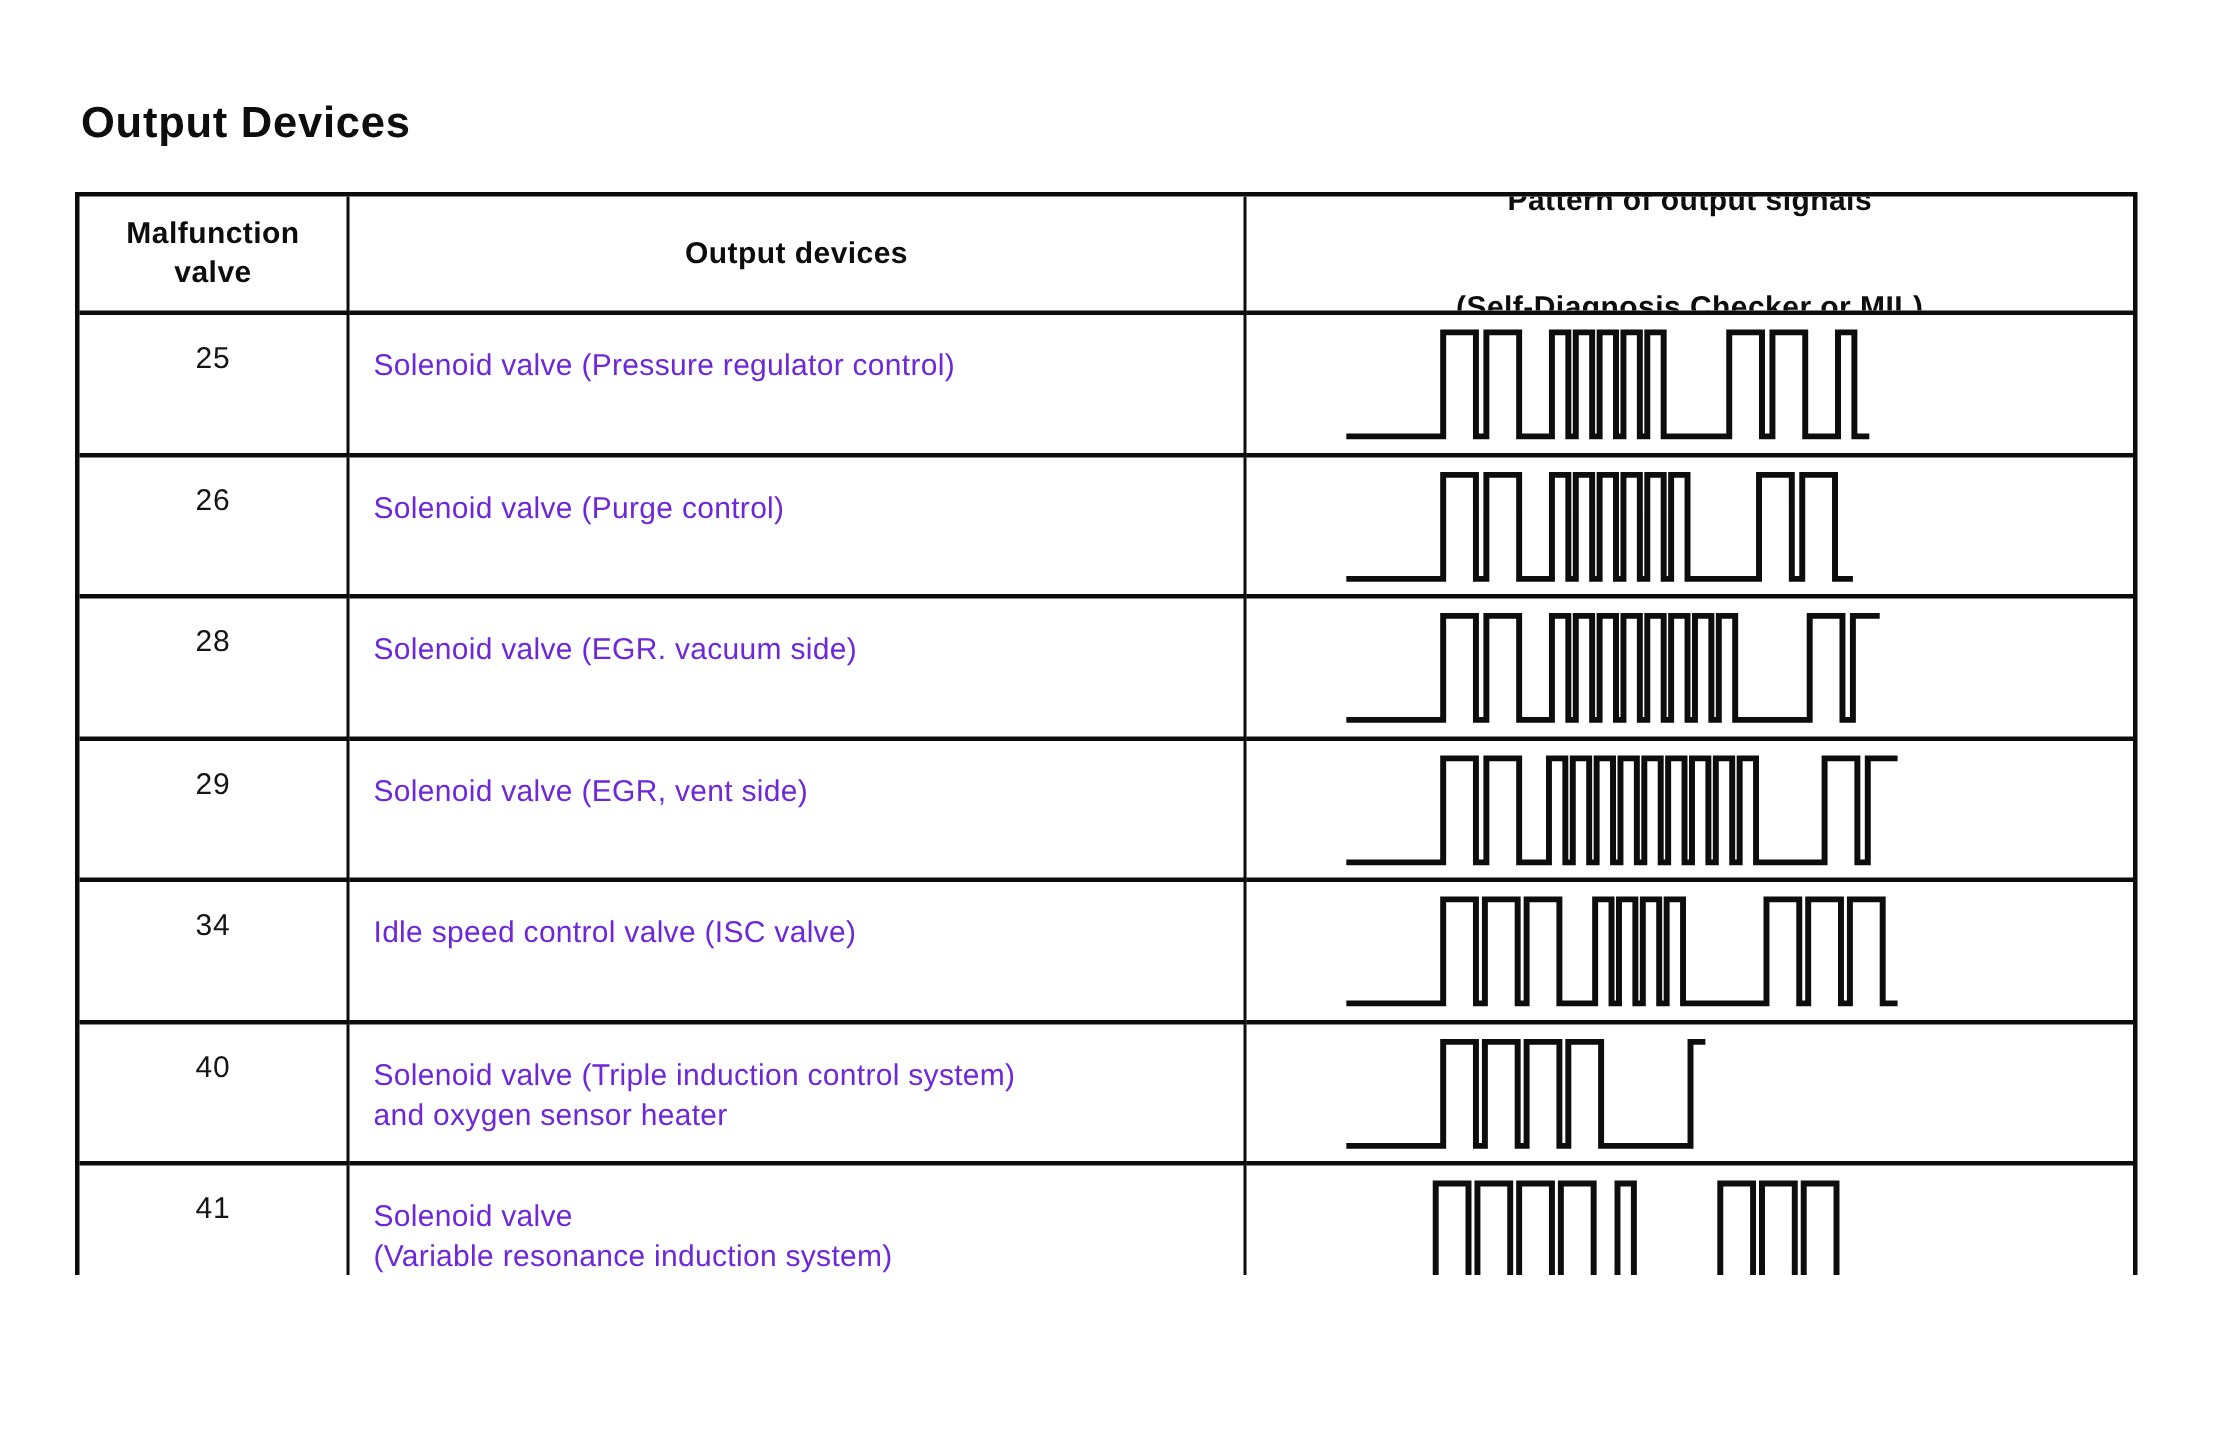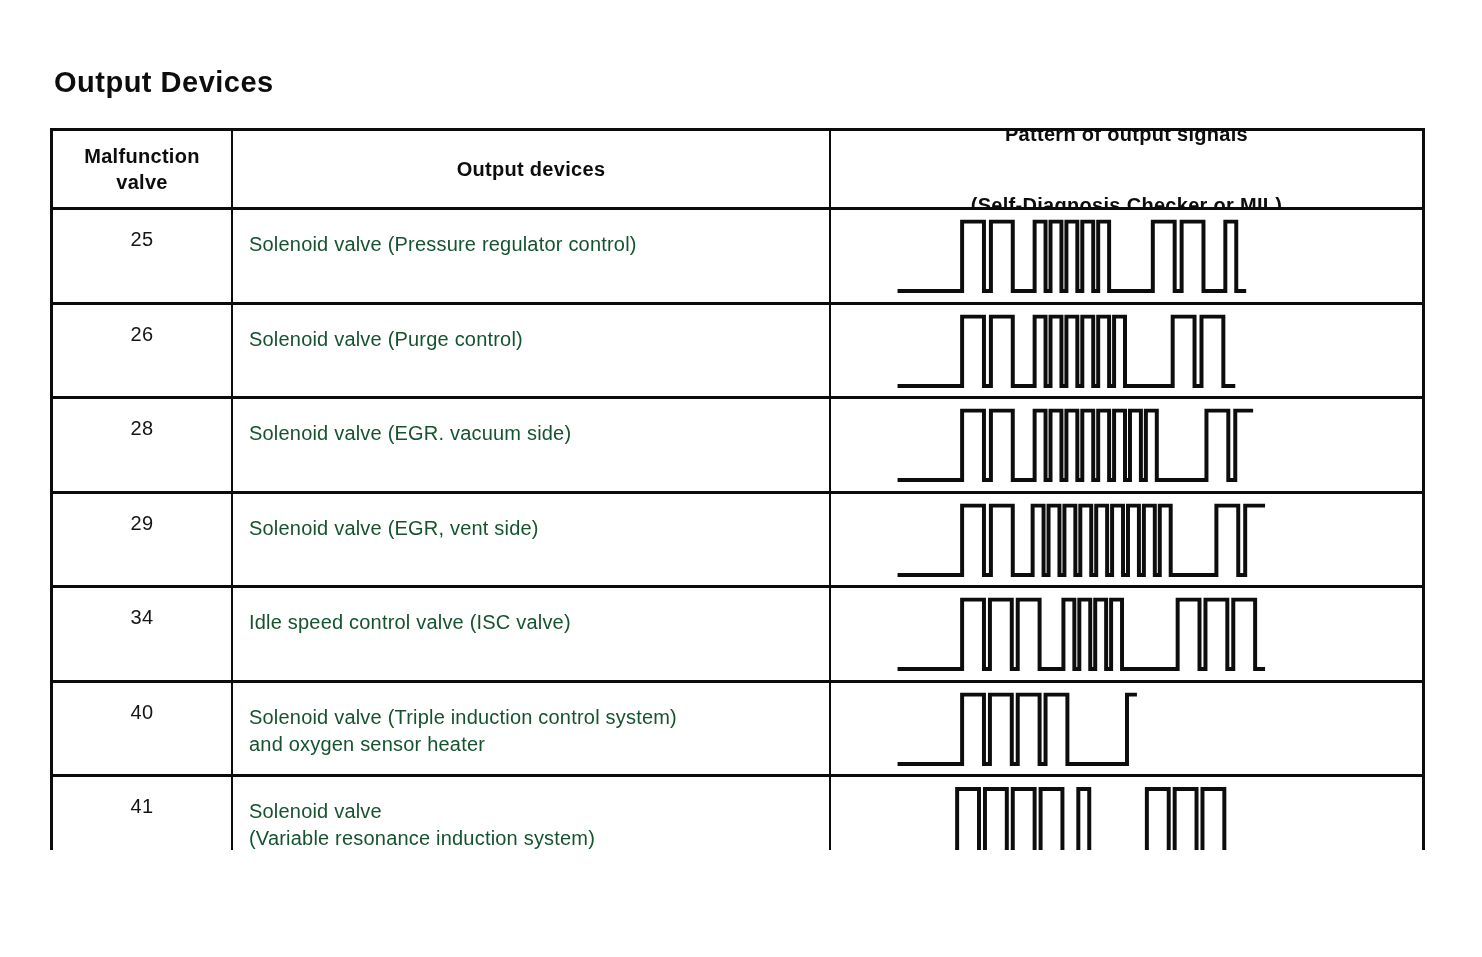--- a/index.html
+++ b/index.html
@@ -62,21 +62,21 @@
     letter-spacing: 0.5px;
     text-align: center;
     padding-top: 18px;
     color: #151515;
   }
   .dev-cell {
     padding: 21px 14px 12px 16px;
     font-size: 20px;
     line-height: 27px;
     letter-spacing: 0.2px;
-    color: #14532d;
+    color: #6d28d9;
   }
   .wave-cell { position: relative; }
   .wave-cell svg { display: block; width: 100%; height: 100%; }
 </style>
 </head>
 <body>
 
 <div class="page">
 
   <div class="doc-title">Output Devices</div>

